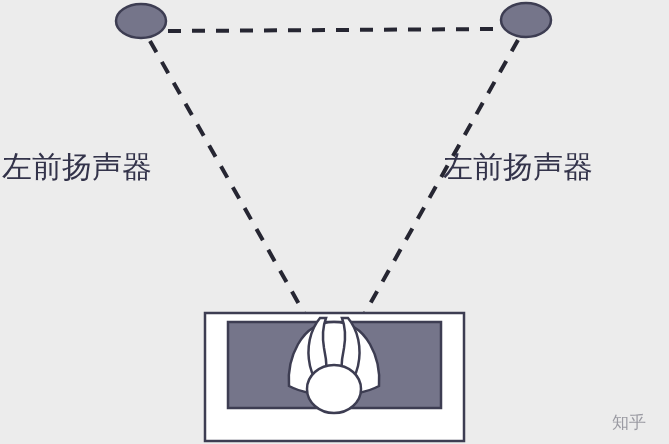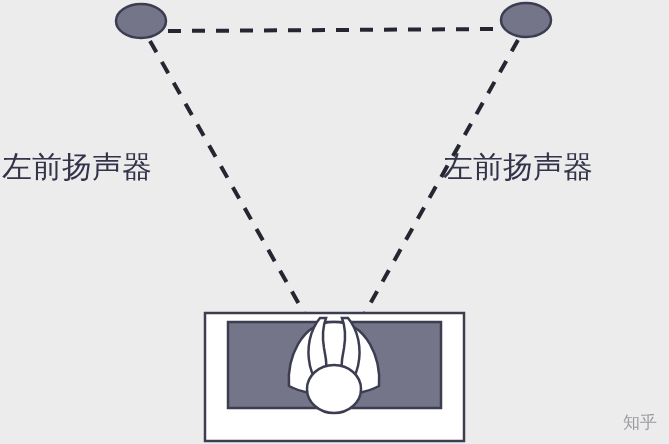--- a/index.html
+++ b/index.html
@@ -34,21 +34,21 @@
   #label-left {
     left: 2px;
     top: 152px;
   }
   #label-right {
     left: 443px;
     top: 152px;
   }
   #watermark {
     position: absolute;
-    right: 12px;
+    right: 23px;
     bottom: 10px;
     display: flex;
     align-items: center;
     gap: 6px;
     font-family: "DejaVu Sans", sans-serif;
     font-size: 17px;
     color: #9a9aa2;
     white-space: nowrap;
   }
   #watermark .wm-brand {

